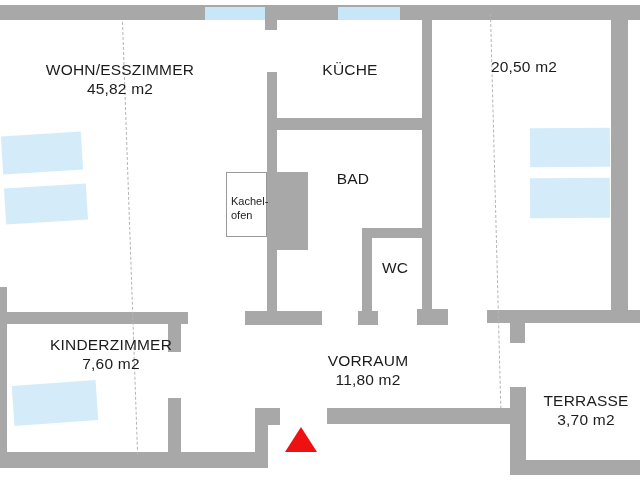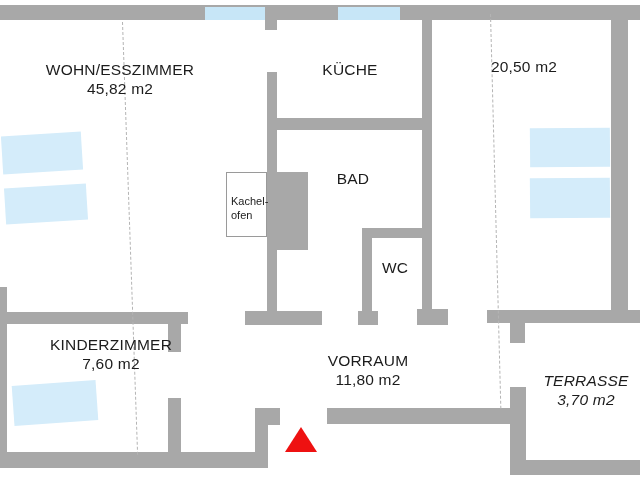--- a/index.html
+++ b/index.html
@@ -93,21 +93,21 @@
     <span>WC</span>
   </div>
   <div class="lbl" style="left:69px;top:335px;margin-left:42px;">
     <span>KINDERZIMMER</span>
     <span>7,60 m2</span>
   </div>
   <div class="lbl" style="left:368px;top:351px;">
     <span>VORRAUM</span>
     <span>11,80 m2</span>
   </div>
-  <div class="lbl" style="left:586px;top:371px;font-style:italic;">
+  <div class="lbl" style="left:586px;top:391px;">
     <span>TERRASSE</span>
     <span>3,70 m2</span>
   </div>
 
   <div class="kachelbox">
     <span>Kachel-</span>
     <span>ofen</span>
   </div>
 
 </div>

